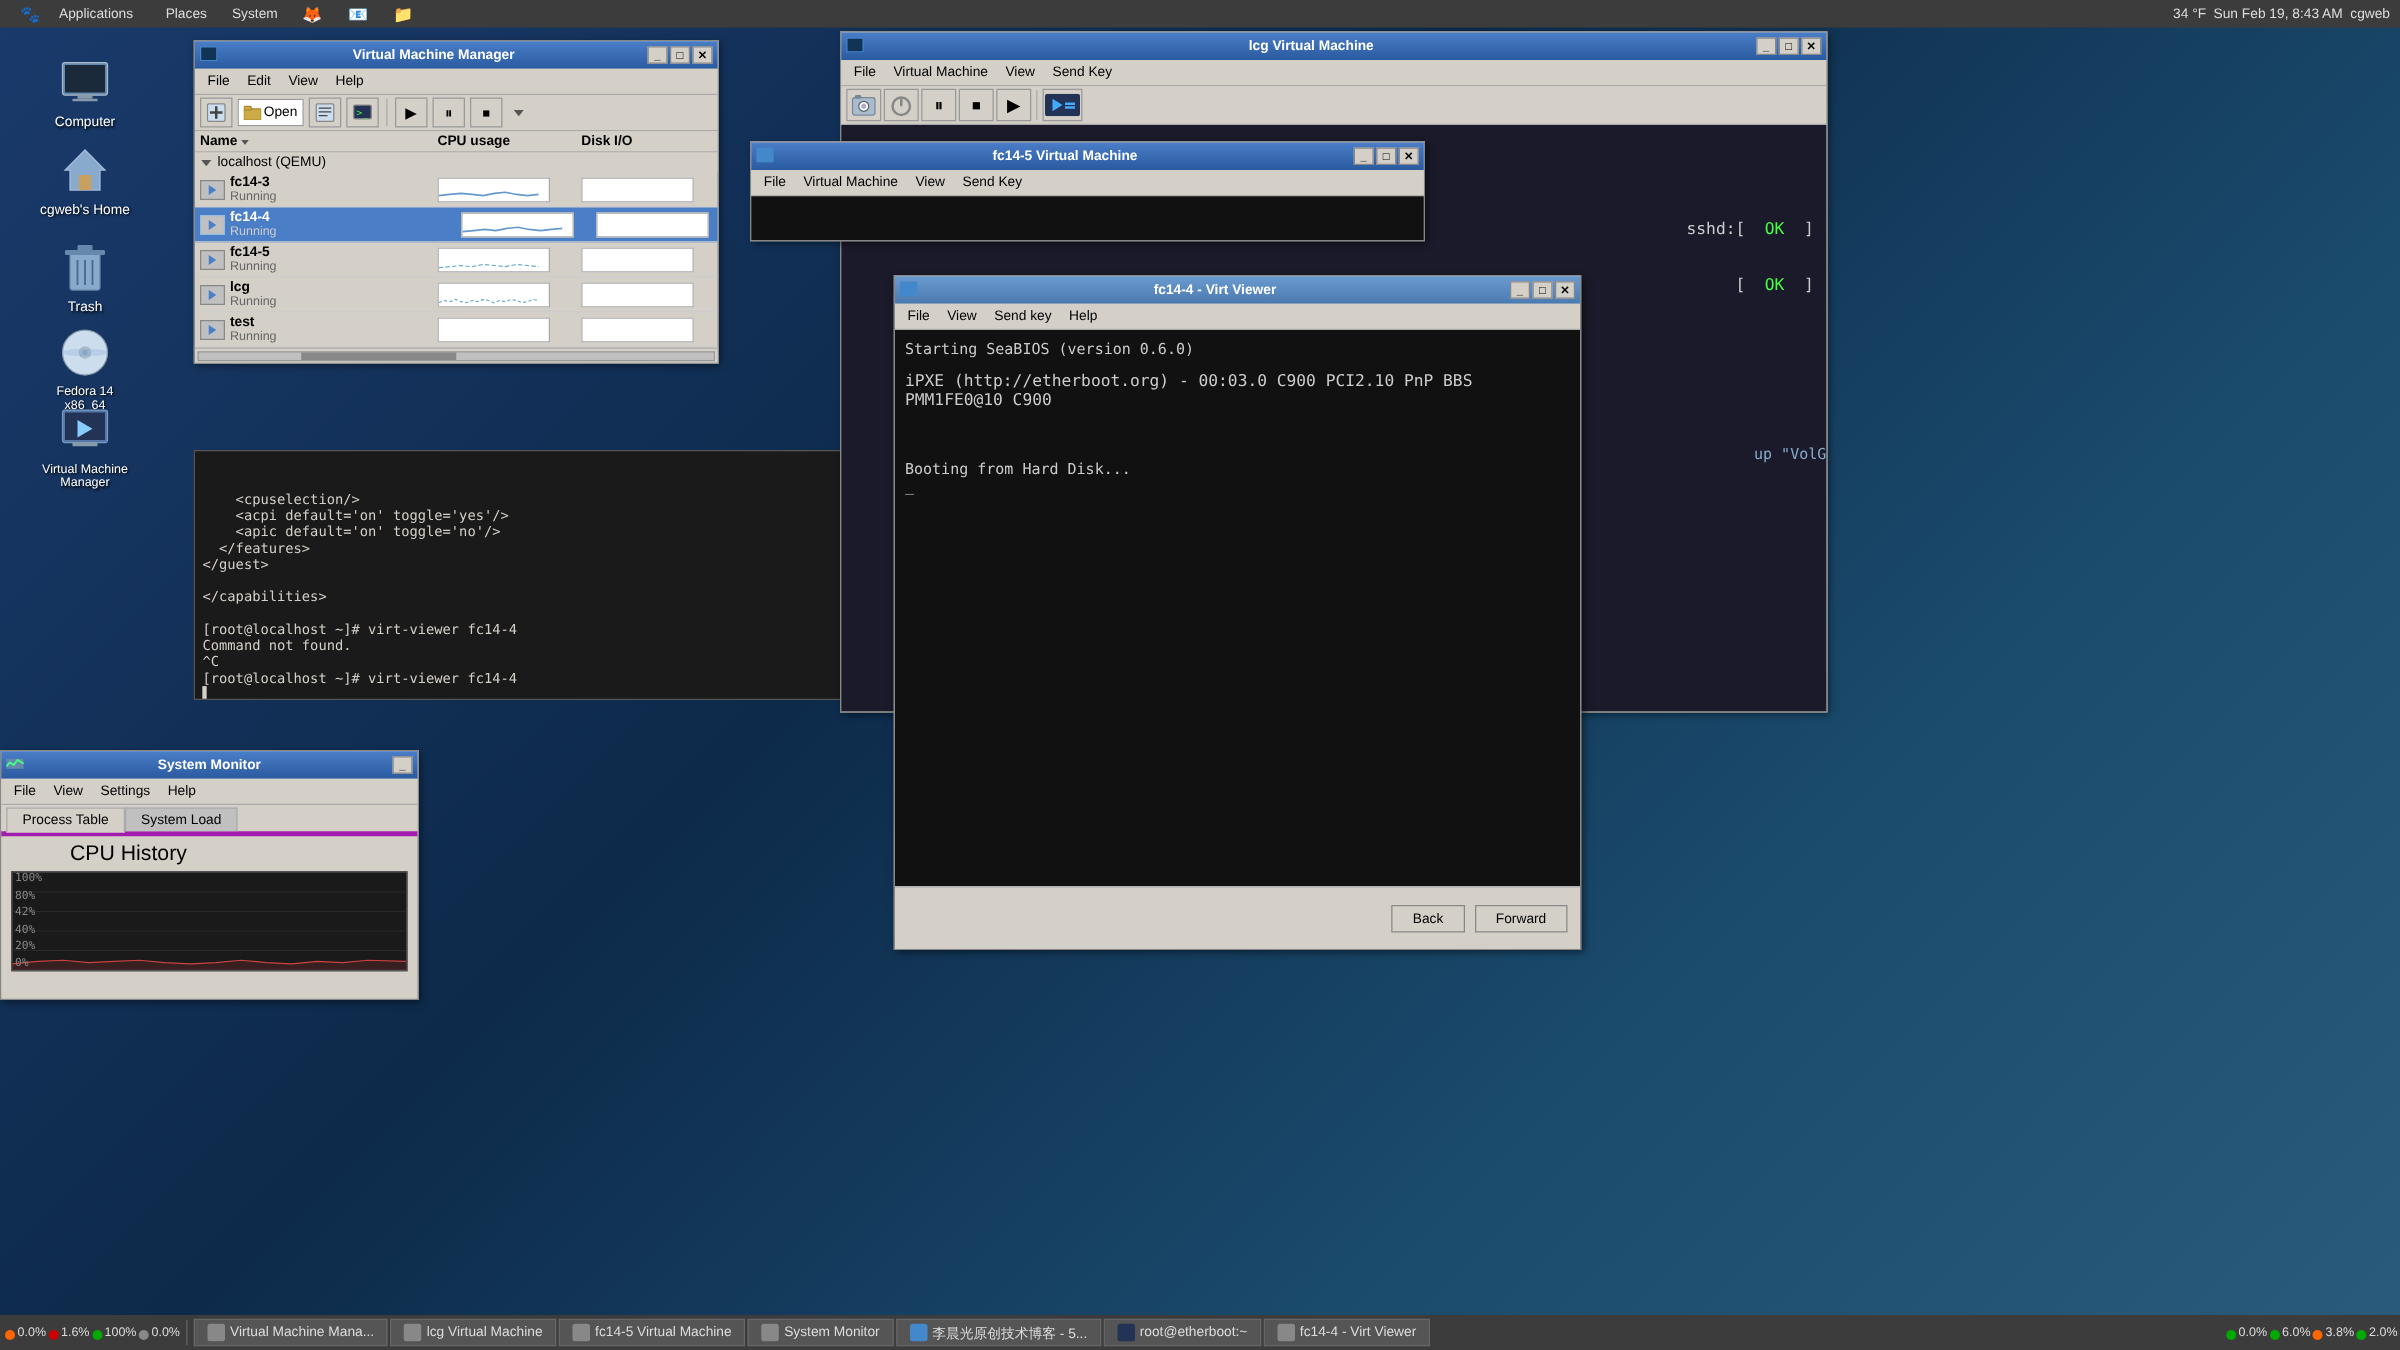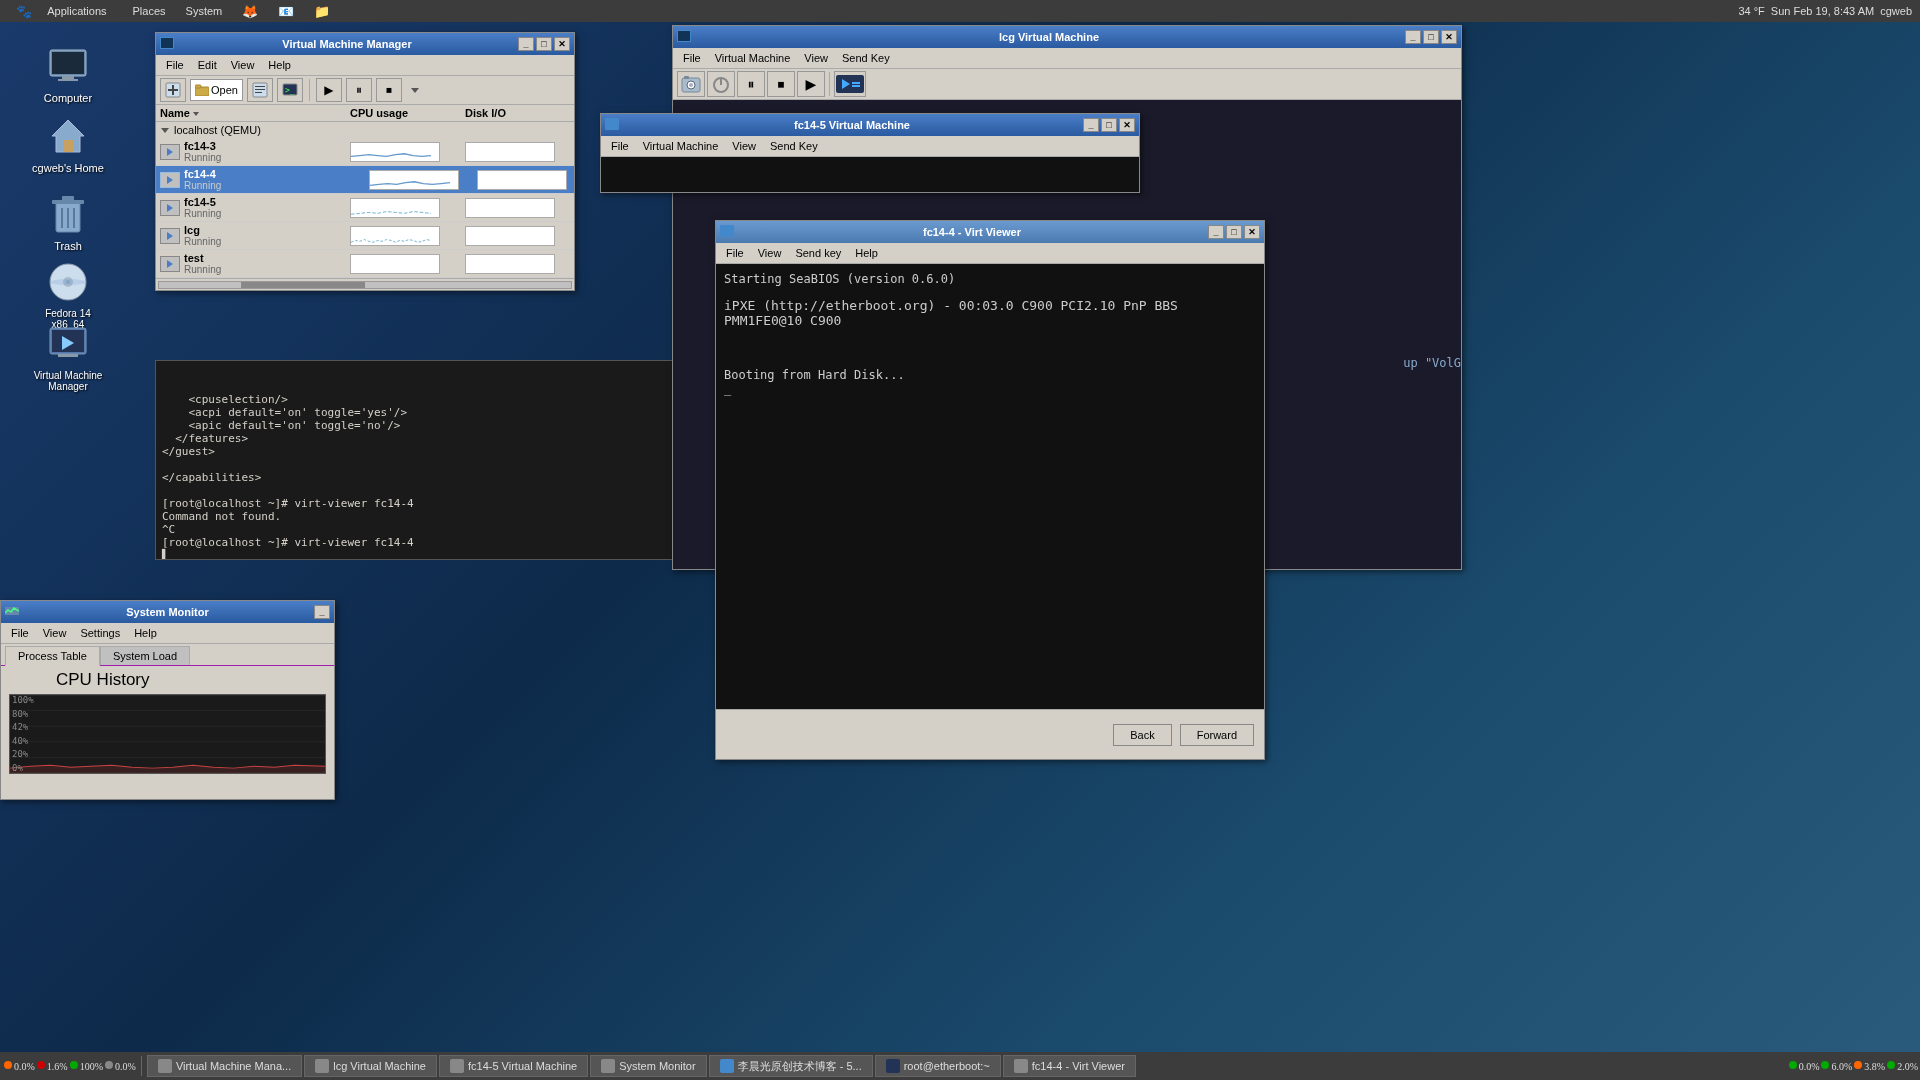--- a/index.html
+++ b/index.html
@@ -371,21 +371,21 @@
     .sysmon-menubar span {
       padding: 2px 6px;
       cursor: pointer;
       font-size: 11px;
     }
     .sysmon-tabs {
       display: flex;
       background: #d4d0c8;
       padding: 2px 4px 0;
       gap: 0;
-      border-bottom: 1px solid #a21caf;
+      border-bottom: 4px solid #a21caf;
     }
     .sysmon-tab {
       padding: 3px 12px;
       border: 1px solid #aaa;
       border-bottom: none;
       background: #c0c0c0;
       cursor: pointer;
       font-size: 11px;
     }
     .sysmon-tab.active {
@@ -419,24 +419,23 @@
       flex-direction: column;
       justify-content: space-between;
       color: #888;
       font-size: 9px;
       font-family: monospace;
     }
 
     
     .status-indicators {
       display: flex;
-      align-items: flex-start;
+      align-items: flex-end;
       gap: 2px;
       margin-left: 2px;
-      font-family: Liberation Serif, serif;
     }
     .status-dot {
       width: 8px;
       height: 8px;
       border-radius: 50%;
       display: inline-block;
     }
     .status-text {
       font-size: 10px;
       color: #ddd;
@@ -797,20 +796,24 @@
   </div>
 
   <div style="flex:1;background:#1a1a2a;display:flex;align-items:center;justify-content:center;">
 
     <svg width="120" height="100" viewBox="0 0 120 100">
       <circle cx="60" cy="50" r="40" fill="#3a6aa8" opacity="0.6"></circle>
       <text x="60" y="60" text-anchor="middle" fill="#6699cc" font-size="32" font-weight="bold" font-style="italic">f</text>
     </svg>
   </div>
 
+  <div style="position:absolute;right:10px;top:120px;color:#ccc;font-family:monospace;font-size:13px;white-space:pre;">
+    <div>sshd:[  <span style="color:#44ff44;">OK</span>  ]</div>
+    <div>     [  <span style="color:#44ff44;">OK</span>  ]</div>
+  </div>
 
   <div style="position:absolute;right:0;top:330px;color:#88aacc;font-family:monospace;font-size:12px;writing-mode:horizontal-tb;">up "VolG</div>
 </div>
 
 <div class="window window-flex" style="z-index:160; top:113px; left:600px; width:540px; height:80px;">
   <div class="window-titlebar">
     <div style="width:16px;">
       <svg width="14" height="12" viewBox="0 0 14 12">
           <rect x="0" y="0" width="14" height="12" rx="1" fill="#4488cc"></rect>
         </svg>

